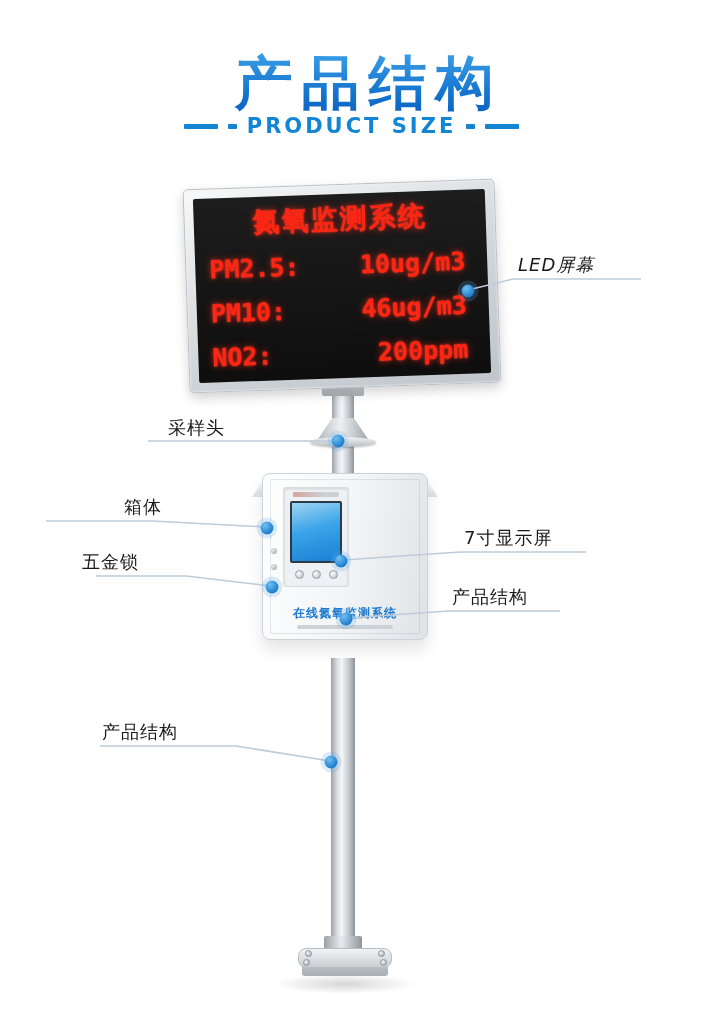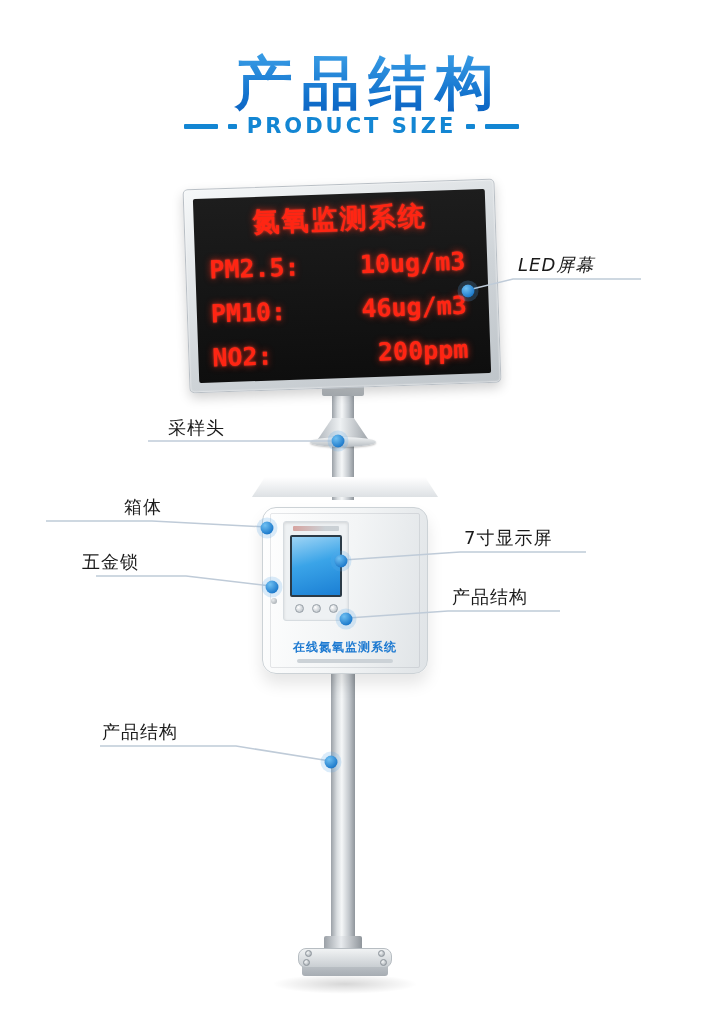--- a/index.html
+++ b/index.html
@@ -44,23 +44,23 @@
     background:linear-gradient(90deg,#aeb4ba,#eef1f3 45%,#9aa0a6);
     clip-path:polygon(30% 0,70% 0,100% 100%,0 100%);}
   .cone-rim{position:absolute;left:310px;top:437px;width:66px;height:10px;border-radius:50%;z-index:2;
     background:linear-gradient(180deg,#f2f4f5,#b6bcc1);box-shadow:0 1px 2px rgba(0,0,0,.25);}
 
   
   .box-roof{position:absolute;left:252px;top:477px;width:186px;height:20px;z-index:3;
     background:linear-gradient(180deg,#ffffff,#dde1e4);
     clip-path:polygon(7% 0,93% 0,100% 100%,0 100%);
     filter:drop-shadow(0 2px 2px rgba(0,0,0,.12));}
-  .box-body{position:absolute;left:262px;top:507px;width:166px;height:167px;z-index:3;box-sizing:border-box;
+  .box-body{position:absolute;left:262px;top:473px;width:166px;height:167px;z-index:3;box-sizing:border-box;
     background:linear-gradient(100deg,#ffffff,#f3f5f6 50%,#dfe3e6);
-    border:1px solid #ccd2d6;border-radius:14px;box-shadow:0 10px 16px rgba(0,0,0,.10);}
+    border:1px solid #ccd2d6;border-radius:8px;box-shadow:0 10px 16px rgba(0,0,0,.10);}
   .box-door{position:absolute;left:7px;top:5px;right:7px;bottom:5px;border:1px solid rgba(120,130,140,.18);border-radius:2px;}
   .panel{position:absolute;left:20px;top:13px;width:66px;height:100px;border-radius:3px;box-sizing:border-box;
     background:#eef1f3;border:1px solid #d7dce0;box-shadow:inset 0 1px 3px rgba(0,0,0,.12);}
   .screen-head{margin:4px auto 0;width:46px;height:5px;border-radius:1px;opacity:.75;
     background:linear-gradient(90deg,#cf8a84,#bfc6cb 70%);}
   .screen-blue{margin:4px auto 0;width:52px;height:62px;border-radius:2px;box-sizing:border-box;
     background:linear-gradient(165deg,#9ed4f5 0%,#3aa4e8 45%,#1b7fd4 100%);
     border:2px solid #2b3a46;}
   .buttons-row{display:flex;justify-content:center;gap:8px;margin-top:7px;}
   .btn-round{width:9px;height:9px;border-radius:50%;

